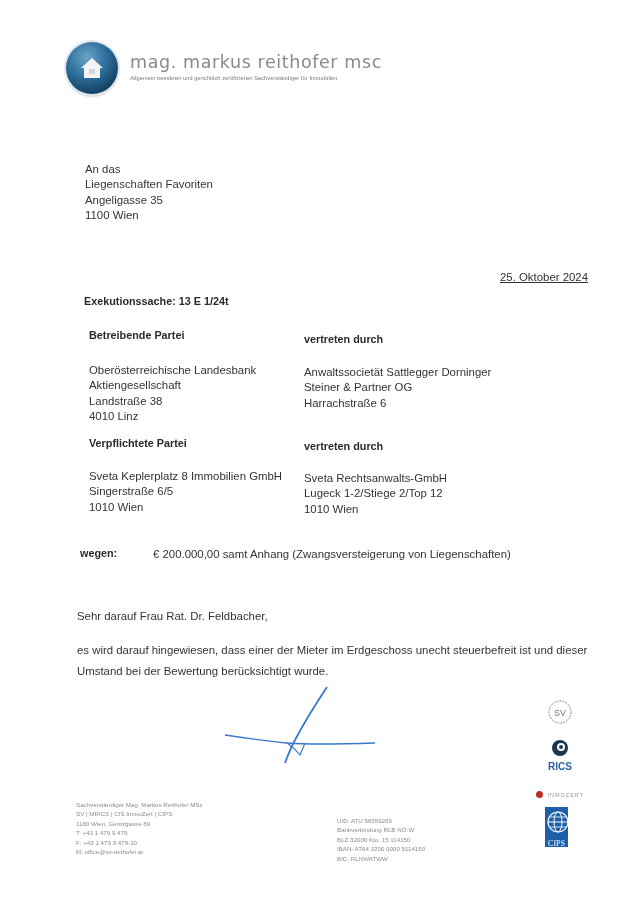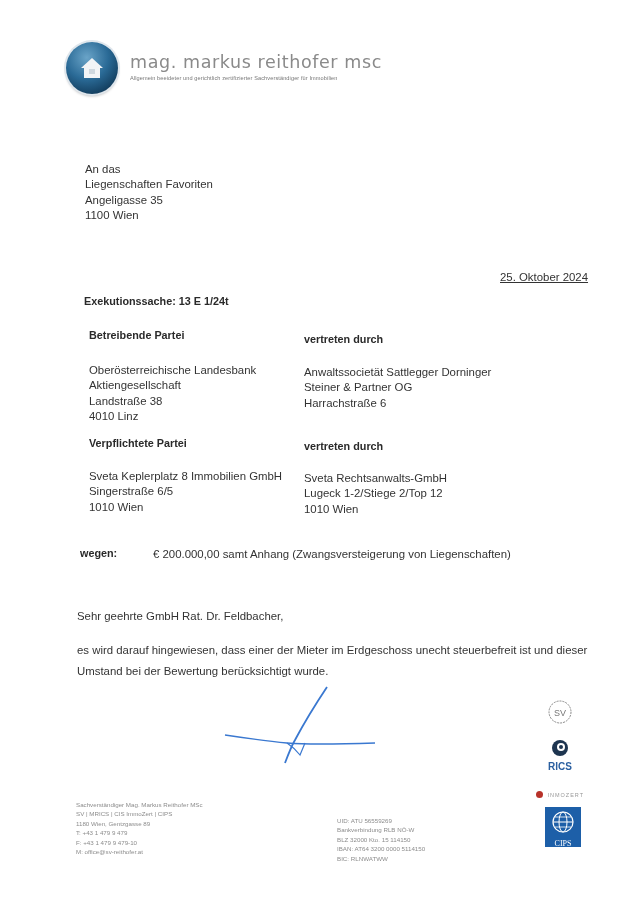--- a/index.html
+++ b/index.html
@@ -66,21 +66,21 @@
 <div class="abs txt bold" style="left:304px; top:439px;">vertreten durch</div>
 <div class="abs txt" style="left:304px; top:471px;">
   <div>Sveta Rechtsanwalts-GmbH</div>
   <div>Lugeck 1-2/Stiege 2/Top 12</div>
   <div>1010 Wien</div>
 </div>
 
 <div class="abs txt bold" style="left:80px; top:546px;">wegen:</div>
 <div class="abs txt" style="left:153px; top:547px;">€ 200.000,00 samt Anhang (Zwangsversteigerung von Liegenschaften)</div>
 
-<div class="abs txt" style="left:77px; top:609px;">Sehr geehrte GmbH Rat. Dr. Feldbacher,</div>
+<div class="abs txt" style="left:77px; top:609px;">Sehr darauf Frau Rat. Dr. Feldbacher,</div>
 <div class="abs txt" style="left:77px; top:643px;">es wird darauf hingewiesen, dass einer der Mieter im Erdgeschoss unecht steuerbefreit ist und dieser</div>
 <div class="abs txt" style="left:77px; top:664px;">Umstand bei der Bewertung berücksichtigt wurde.</div>
 
 <svg class="abs" style="left:215px; top:685px;" width="160" height="80" viewBox="0 0 160 80">
   <path d="M10,50 C30,53 50,56 72,58 C95,60 130,59 160,58" stroke="#3a78d0" stroke-width="1.4" fill="none"></path>
   <path d="M112,2 C100,20 88,40 80,55 C76,62 73,70 70,78" stroke="#3a78d0" stroke-width="1.8" fill="none"></path>
   <path d="M72,58 C78,62 82,66 85,70 L90,58" stroke="#3a78d0" stroke-width="1.2" fill="none"></path>
 </svg>
 
 <div class="abs badge" style="left:545px; top:698px; width:30px; height:30px;">
@@ -94,21 +94,21 @@
     <circle cx="10" cy="10" r="8" fill="#1e3550"></circle>
     <circle cx="11" cy="9" r="4" fill="#ffffff"></circle>
     <circle cx="11" cy="9" r="2" fill="#1e3550"></circle>
   </svg>
   <div style="font-size:10px; font-weight:bold; color:#2a5fa0; line-height:10px;">RICS</div>
 </div>
 <div class="abs" style="left:536px; top:785px; white-space:nowrap;">
   <span style="display:inline-block; width:7px; height:7px; border-radius:50%; background:#b8322a; vertical-align:middle;"></span>
   <span style="font-size:5.5px; letter-spacing:1px; color:#999; vertical-align:middle;">INMOZERT</span>
 </div>
-<div class="abs" style="left:545px; top:807px; width:36px; height:40px; background:#1d5fa8; text-align:center;">
+<div class="abs" style="left:545px; top:807px; width:23px; height:40px; background:#1d5fa8; text-align:center;">
   <svg width="26" height="26" viewBox="0 0 26 26" style="margin-top:2px;">
     <circle cx="13" cy="13" r="10" fill="none" stroke="#fff" stroke-width="1.2"></circle>
     <ellipse cx="13" cy="13" rx="4" ry="10" fill="none" stroke="#fff" stroke-width="1"></ellipse>
     <line x1="3" y1="13" x2="23" y2="13" stroke="#fff" stroke-width="1"></line>
     <line x1="5" y1="8" x2="21" y2="8" stroke="#fff" stroke-width="0.8"></line>
     <line x1="5" y1="18" x2="21" y2="18" stroke="#fff" stroke-width="0.8"></line>
   </svg>
   <div style="font-size:8px; font-family:'Liberation Serif', serif; color:#fff; line-height:9px;">CIPS</div>
 </div>
 

